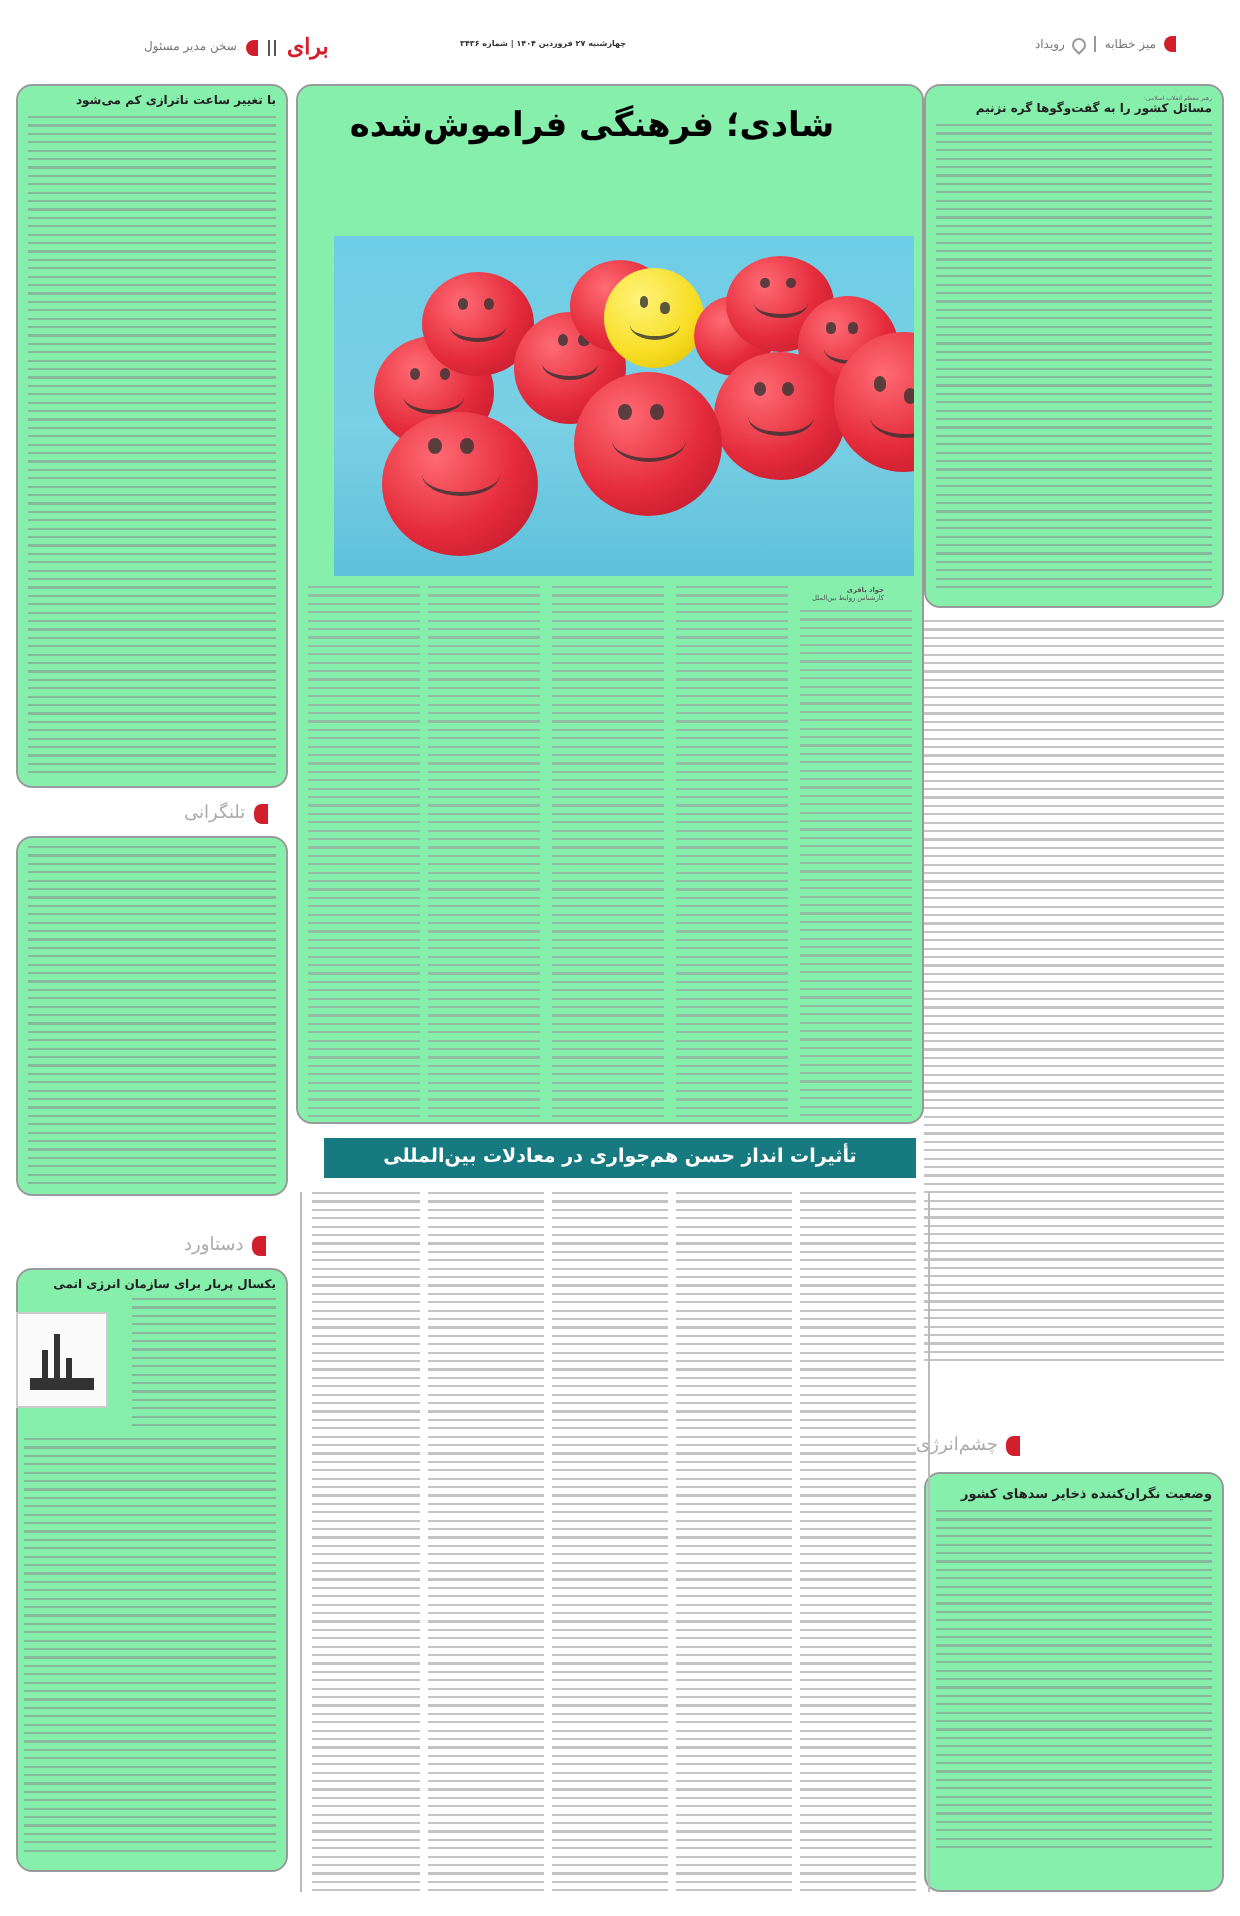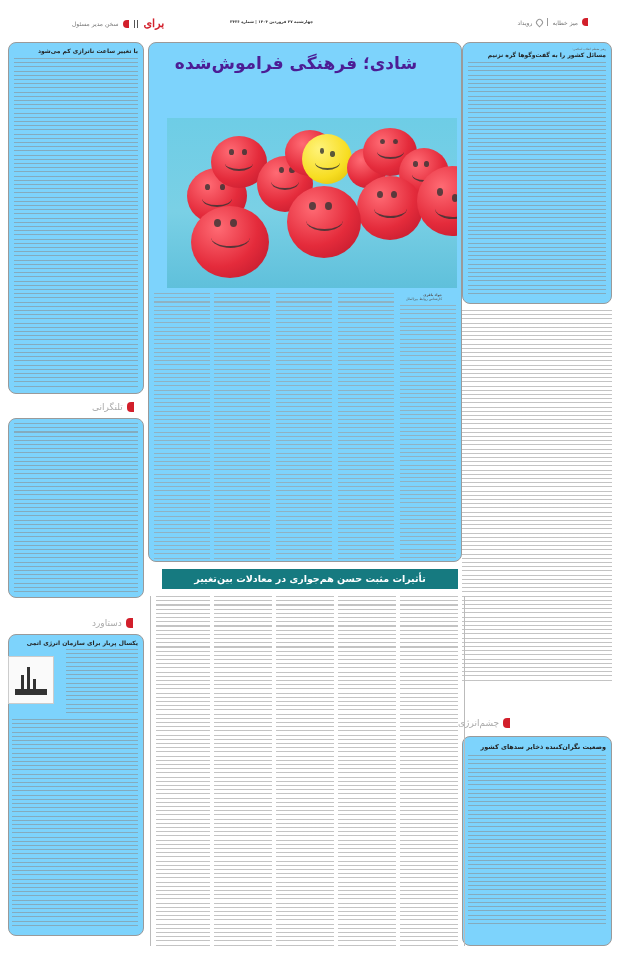--- a/index.html
+++ b/index.html
@@ -9,26 +9,26 @@
   .header { position: absolute; top: 0; left: 0; width: 620px; height: 28px; }
   .hdr-right { position: absolute; right: 32px; top: 18px; display: flex; align-items: center; gap: 4px; font-size: 6px; color: #777; }
   .hdr-left { position: absolute; left: 72px; top: 17px; display: flex; align-items: center; gap: 5px; font-size: 6px; color: #777; }
   .hdr-center { position: absolute; left: 230px; top: 19px; font-size: 4px; color: #333; font-weight: bold; }
   .red-flag { width: 6px; height: 8px; background: #d21f2b; border-radius: 4px 0 0 4px; display: inline-block; }
   .bars { display: inline-block; width: 4px; height: 8px; border-left: 1.4px solid #555; border-right: 1.4px solid #555; }
   .logo { font-family: "DejaVu Serif", serif; color: #d21f2b; font-size: 11px; font-weight: bold; }
   .sep { width: 1px; height: 8px; background: #999; display: inline-block; }
   .heart-outline { display: inline-block; width: 7px; height: 7px; border: 1px solid #999; border-radius: 50% 50% 0 50%; transform: rotate(45deg); }
 
-  .frame { position: absolute; border: 1px solid #9a9a9a; border-radius: 8px; background: #7dd3fc; }
+  .frame { position: absolute; border: 1px solid #9a9a9a; border-radius: 8px; background: #86efac; }
   .fill-lines { background: repeating-linear-gradient(to bottom, #8a8a8a 0 1.1px, transparent 1.1px 4.2px); opacity: .55; }
   .col-text { position: absolute; overflow: hidden; }
   .col-text .lines { width: 100%; height: 100%; background: repeating-linear-gradient(to bottom, #9c9c9c 0 1.1px, transparent 1.1px 4.2px); opacity: .6; }
 
-  .main-headline { position: absolute; top: 52px; left: 148px; width: 296px; text-align: center; font-weight: bold; color: #4c1d95; font-size: 17px; line-height: 22px; }
+  .main-headline { position: absolute; top: 52px; left: 148px; width: 296px; text-align: center; font-weight: bold; color: #000000; font-size: 17px; line-height: 22px; }
 
   .photo { position: absolute; top: 118px; left: 167px; width: 290px; height: 170px; background: linear-gradient(180deg, #6ecde6 0%, #7ad0e5 55%, #5fc0db 100%); overflow: hidden; }
   .ball { position: absolute; border-radius: 50%; background: radial-gradient(circle at 35% 30%, #ff6b74 0%, #e42b3b 55%, #b8162a 100%); }
   .ball.yellow { background: radial-gradient(circle at 35% 30%, #fff37a 0%, #f7dd22 60%, #d9b800 100%); }
   .ball .eye { position: absolute; width: 9%; height: 11%; background: #333; border-radius: 50%; opacity: .8; }
   .ball .mouth { position: absolute; left: 25%; width: 50%; height: 30%; border-bottom: 2px solid #333; border-radius: 0 0 50% 50%; opacity: .8; }
 
   .banner { position: absolute; top: 569px; left: 162px; width: 296px; height: 20px; background: #167a80; color: #fff; text-align: center; font-size: 9.5px; line-height: 20px; font-weight: bold; }
 
   .section-label { position: absolute; display: flex; align-items: center; gap: 4px; font-size: 9px; color: #aaa; }
@@ -159,21 +159,21 @@
 <div class="col-text" style="top:293px; left:276px; width:56px; height:266px;">
     <div class="lines"></div>
   </div>
 <div class="col-text" style="top:293px; left:214px; width:56px; height:266px;">
     <div class="lines"></div>
   </div>
 <div class="col-text" style="top:293px; left:154px; width:56px; height:266px;">
     <div class="lines"></div>
   </div>
 
-<div class="banner">تأثیرات مثبت حسن هم‌جواری در معادلات بین‌تغییر</div>
+<div class="banner">تأثیرات انداز حسن هم‌جواری در معادلات بین‌المللی</div>
 
 <div class="divider-v" style="top:596px; left:464px; height:350px;"></div>
 <div class="divider-v" style="top:596px; left:150px; height:350px;"></div>
 <div class="col-text" style="top:596px; left:400px; width:58px; height:350px;">
     <div class="lines"></div>
   </div>
 <div class="col-text" style="top:596px; left:338px; width:58px; height:350px;">
     <div class="lines"></div>
   </div>
 <div class="col-text" style="top:596px; left:276px; width:58px; height:350px;">

